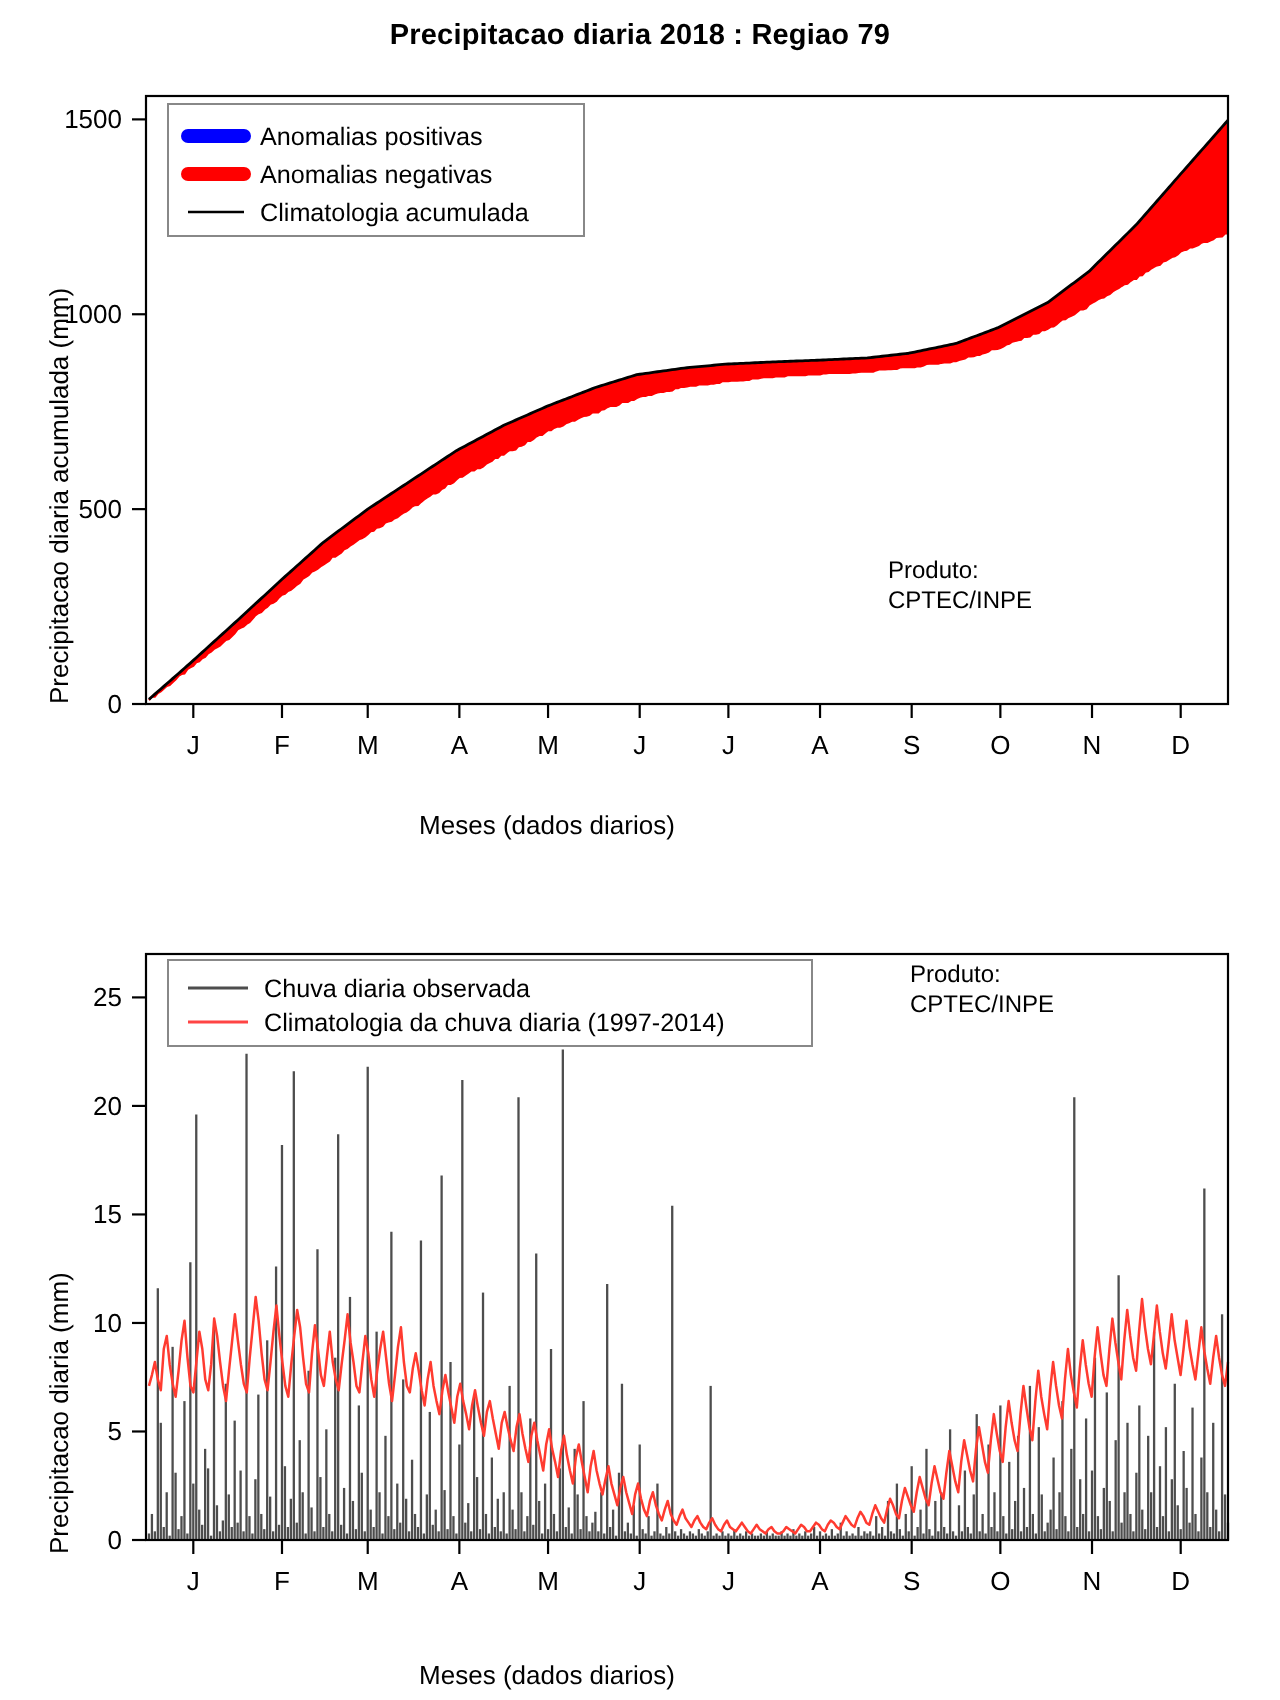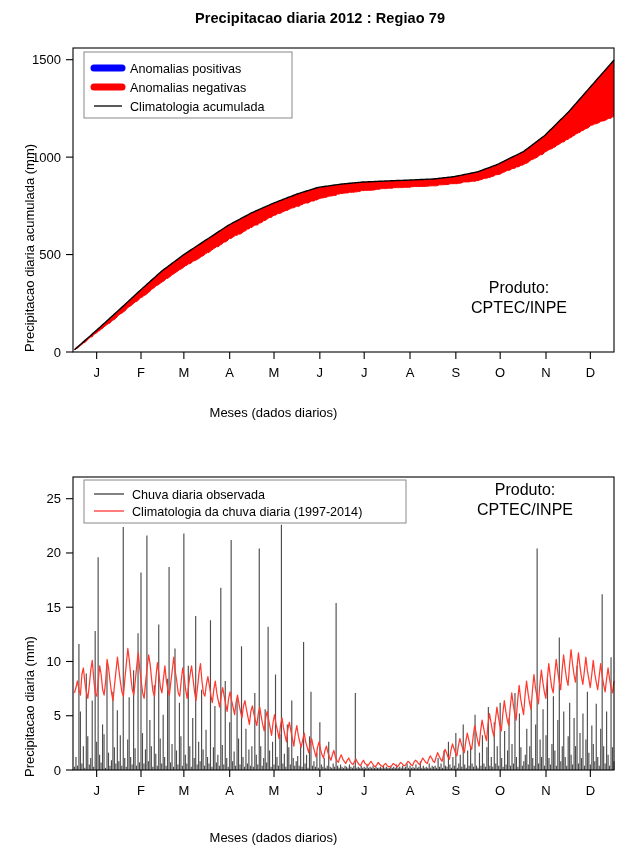--- a/index.html
+++ b/index.html
@@ -19,31 +19,31 @@
   .ylab{
     position:absolute;
     transform:rotate(-90deg);
     transform-origin:left top;
     font-size:13px;white-space:nowrap;
   }
   .xlab{
     position:absolute;width:547px;left:0;text-align:center;font-size:13px;
   }
   .produto{
-    position:absolute;font-size:16px;text-align:center;line-height:1.25;
+    position:absolute;font-size:12px;text-align:left;line-height:1.25;
   }
 </style>
 </head>
 <body>
 
 <div class="page">
 
   <div class="panel panel-top">
 
-    <div class="chart-title">Precipitacao diaria 2012 : Regiao 79</div>
+    <div class="chart-title">Precipitacao diaria 2018 : Regiao 79</div>
 
     <svg class="plotsvg" id="svg-top" width="640" height="425">
         <polygon points="74.48,349.66 75.96,348.37 77.43,347.07 78.91,345.78 80.39,344.48 81.87,343.19 83.35,341.89 84.83,340.60 86.30,339.31 87.78,338.01 89.26,336.72 90.74,335.42 92.22,334.13 93.69,332.83 95.17,331.54 96.65,330.20 98.13,328.86 99.61,327.52 101.08,326.18 102.56,324.84 104.04,323.50 105.52,322.16 107.00,320.82 108.48,319.48 109.95,318.14 111.43,316.80 112.91,315.46 114.39,314.12 115.87,312.78 117.34,311.44 118.82,310.10 120.30,308.74 121.78,307.37 123.26,306.01 124.73,304.65 126.21,303.28 127.69,301.92 129.17,300.55 130.65,299.19 132.13,297.83 133.60,296.46 135.08,295.10 136.56,293.73 138.04,292.37 139.52,291.01 140.99,289.64 142.47,288.32 143.95,287.00 145.43,285.67 146.91,284.35 148.39,283.03 149.86,281.71 151.34,280.38 152.82,279.06 154.30,277.74 155.78,276.42 157.25,275.10 158.73,273.77 160.21,272.45 161.69,271.13 163.17,270.02 164.64,268.92 166.12,267.82 167.60,266.71 169.08,265.61 170.56,264.50 172.04,263.40 173.51,262.29 174.99,261.19 176.47,260.09 177.95,258.98 179.43,257.88 180.90,256.77 182.38,255.67 183.86,254.56 185.34,253.59 186.82,252.62 188.30,251.64 189.77,250.67 191.25,249.69 192.73,248.72 194.21,247.74 195.69,246.77 197.16,245.79 198.64,244.82 200.12,243.85 201.60,242.87 203.08,241.90 204.55,240.92 206.03,239.95 207.51,238.97 208.99,238.00 210.47,237.03 211.95,236.05 213.42,235.08 214.90,234.10 216.38,233.13 217.86,232.15 219.34,231.18 220.81,230.21 222.29,229.23 223.77,228.26 225.25,227.28 226.73,226.31 228.20,225.33 229.68,224.54 231.16,223.75 232.64,222.96 234.12,222.17 235.60,221.38 237.07,220.58 238.55,219.79 240.03,219.00 241.51,218.21 242.99,217.42 244.46,216.63 245.94,215.83 247.42,215.04 248.90,214.25 250.38,213.46 251.86,212.67 253.33,212.02 254.81,211.37 256.29,210.72 257.77,210.07 259.25,209.42 260.72,208.77 262.20,208.12 263.68,207.47 265.16,206.82 266.64,206.17 268.11,205.52 269.59,204.87 271.07,204.22 272.55,203.57 274.03,202.92 275.51,202.35 276.98,201.78 278.46,201.21 279.94,200.63 281.42,200.06 282.90,199.49 284.37,198.92 285.85,198.34 287.33,197.77 288.81,197.20 290.29,196.63 291.77,196.05 293.24,195.48 294.72,194.91 296.20,194.34 297.68,193.76 299.16,193.30 300.63,192.85 302.11,192.39 303.59,191.93 305.07,191.47 306.55,191.01 308.02,190.55 309.50,190.09 310.98,189.63 312.46,189.17 313.94,188.71 315.42,188.25 316.89,187.79 318.37,187.33 319.85,187.13 321.33,186.92 322.81,186.71 324.28,186.51 325.76,186.30 327.24,186.09 328.72,185.88 330.20,185.68 331.67,185.47 333.15,185.26 334.63,185.06 336.11,184.85 337.59,184.64 339.07,184.43 340.54,184.23 342.02,184.02 343.50,183.88 344.98,183.74 346.46,183.60 347.93,183.46 349.41,183.32 350.89,183.19 352.37,183.05 353.85,182.91 355.33,182.77 356.80,182.63 358.28,182.49 359.76,182.35 361.24,182.21 362.72,182.07 364.19,182.00 365.67,181.93 367.15,181.87 368.63,181.80 370.11,181.73 371.58,181.66 373.06,181.59 374.54,181.52 376.02,181.45 377.50,181.38 378.98,181.32 380.45,181.25 381.93,181.18 383.41,181.11 384.89,181.04 386.37,180.97 387.84,180.90 389.32,180.85 390.80,180.79 392.28,180.74 393.76,180.68 395.23,180.62 396.71,180.57 398.19,180.51 399.67,180.46 401.15,180.40 402.63,180.35 404.10,180.29 405.58,180.23 407.06,180.18 408.54,180.12 410.02,180.05 411.49,179.99 412.97,179.92 414.45,179.85 415.93,179.78 417.41,179.71 418.89,179.64 420.36,179.57 421.84,179.50 423.32,179.44 424.80,179.37 426.28,179.30 427.75,179.23 429.23,179.16 430.71,179.09 432.19,179.02 433.67,178.95 435.14,178.79 436.62,178.62 438.10,178.45 439.58,178.29 441.06,178.12 442.54,177.95 444.01,177.78 445.49,177.62 446.97,177.45 448.45,177.28 449.93,177.12 451.40,176.95 452.88,176.78 454.36,176.62 455.84,176.31 457.32,176.01 458.80,175.70 460.27,175.40 461.75,175.09 463.23,174.79 464.71,174.48 466.19,174.18 467.66,173.88 469.14,173.57 470.62,173.27 472.10,172.96 473.58,172.66 475.05,172.35 476.53,172.05 478.01,171.74 479.49,171.19 480.97,170.63 482.45,170.07 483.92,169.52 485.40,168.96 486.88,168.40 488.36,167.85 489.84,167.29 491.31,166.73 492.79,166.18 494.27,165.62 495.75,165.06 497.23,164.51 498.70,163.95 500.18,163.20 501.66,162.46 503.14,161.71 504.62,160.97 506.10,160.22 507.57,159.48 509.05,158.73 510.53,157.99 512.01,157.24 513.49,156.50 514.96,155.75 516.44,155.01 517.92,154.26 519.40,153.52 520.88,152.77 522.36,152.03 523.83,151.28 525.31,150.17 526.79,149.05 528.27,147.94 529.75,146.83 531.22,145.71 532.70,144.60 534.18,143.49 535.66,142.37 537.14,141.26 538.61,140.15 540.09,139.03 541.57,137.92 543.05,136.81 544.53,135.69 546.01,134.23 547.48,132.77 548.96,131.31 550.44,129.85 551.92,128.38 553.40,126.92 554.87,125.46 556.35,124.00 557.83,122.54 559.31,121.08 560.79,119.62 562.27,118.15 563.74,116.69 565.22,115.23 566.70,113.77 568.18,112.31 569.66,110.62 571.13,108.93 572.61,107.24 574.09,105.55 575.57,103.86 577.05,102.17 578.52,100.49 580.00,98.80 581.48,97.11 582.96,95.42 584.44,93.73 585.92,92.04 587.39,90.35 588.87,88.66 590.35,86.97 591.83,85.29 593.31,83.61 594.78,81.93 596.26,80.25 597.74,78.57 599.22,76.89 600.70,75.21 602.17,73.53 603.65,71.85 605.13,70.17 606.61,68.49 608.09,66.81 609.57,65.12 611.04,63.44 612.52,61.76 614.00,60.08 614.00,116.78 612.52,116.78 611.04,118.30 609.57,118.35 608.09,118.46 606.61,119.68 605.13,120.27 603.65,120.94 602.17,120.94 600.70,121.33 599.22,122.53 597.74,123.22 596.26,123.78 594.78,123.81 593.31,124.87 591.83,125.12 590.35,125.74 588.87,127.19 587.39,128.14 585.92,128.53 584.44,129.45 582.96,130.43 581.48,130.78 580.00,132.40 578.52,132.72 577.05,133.41 575.57,134.26 574.09,135.59 572.61,135.90 571.13,137.67 569.66,137.70 568.18,139.46 566.70,139.54 565.22,140.54 563.74,141.91 562.27,142.08 560.79,143.03 559.31,144.11 557.83,144.86 556.35,145.73 554.87,147.11 553.40,147.59 551.92,148.78 550.44,149.05 548.96,149.70 547.48,150.70 546.01,151.42 544.53,152.33 543.05,154.17 541.57,154.73 540.09,154.73 538.61,156.00 537.14,157.20 535.66,157.96 534.18,158.52 532.70,159.59 531.22,159.75 529.75,160.88 528.27,162.25 526.79,163.24 525.31,163.41 523.83,164.44 522.36,165.14 520.88,165.14 519.40,166.52 517.92,166.88 516.44,166.88 514.96,168.25 513.49,168.45 512.01,168.45 510.53,169.95 509.05,170.18 507.57,170.53 506.10,170.87 504.62,171.96 503.14,172.30 501.66,173.31 500.18,174.07 498.70,174.50 497.23,174.66 495.75,174.66 494.27,175.81 492.79,176.37 491.31,176.71 489.84,177.47 488.36,177.56 486.88,178.18 485.40,178.30 483.92,178.30 482.45,179.25 480.97,179.63 479.49,180.05 478.01,180.68 476.53,180.68 475.05,181.21 473.58,181.21 472.10,181.21 470.62,181.45 469.14,181.91 467.66,181.91 466.19,181.91 464.71,181.91 463.23,182.06 461.75,182.79 460.27,183.21 458.80,183.21 457.32,183.67 455.84,183.67 454.36,183.67 452.88,183.67 451.40,183.67 449.93,183.77 448.45,184.51 446.97,184.51 445.49,184.63 444.01,184.63 442.54,184.81 441.06,184.81 439.58,184.81 438.10,185.22 436.62,185.85 435.14,185.85 433.67,185.85 432.19,185.85 430.71,185.85 429.23,185.98 427.75,186.20 426.28,186.20 424.80,186.47 423.32,186.47 421.84,186.47 420.36,186.54 418.89,186.54 417.41,186.54 415.93,186.54 414.45,186.54 412.97,186.72 411.49,186.72 410.02,187.26 408.54,187.30 407.06,187.30 405.58,187.30 404.10,187.30 402.63,187.62 401.15,187.62 399.67,187.62 398.19,187.62 396.71,187.62 395.23,187.64 393.76,187.64 392.28,188.19 390.80,188.19 389.32,188.19 387.84,188.27 386.37,188.60 384.89,188.60 383.41,188.60 381.93,188.60 380.45,188.86 378.98,189.30 377.50,189.30 376.02,189.30 374.54,190.04 373.06,190.04 371.58,190.24 370.11,190.24 368.63,190.36 367.15,190.36 365.67,190.36 364.19,190.58 362.72,190.58 361.24,190.58 359.76,191.53 358.28,191.53 356.80,191.86 355.33,191.86 353.85,192.24 352.37,192.24 350.89,192.24 349.41,192.24 347.93,192.93 346.46,192.93 344.98,192.93 343.50,193.30 342.02,193.45 340.54,193.45 339.07,194.10 337.59,194.10 336.11,195.23 334.63,195.56 333.15,195.56 331.67,195.99 330.20,195.99 328.72,196.23 327.24,196.75 325.76,197.47 324.28,197.47 322.81,198.03 321.33,198.03 319.85,198.39 318.37,199.09 316.89,199.98 315.42,200.03 313.94,201.02 312.46,201.02 310.98,201.04 309.50,202.35 308.02,202.97 306.55,203.05 305.07,203.05 303.59,203.64 302.11,204.66 300.63,204.92 299.16,206.27 297.68,206.27 296.20,206.27 294.72,207.43 293.24,207.85 291.77,207.99 290.29,208.70 288.81,209.44 287.33,210.41 285.85,210.41 284.37,211.13 282.90,211.71 281.42,212.75 279.94,213.39 278.46,213.39 276.98,214.00 275.51,215.16 274.03,215.16 272.55,216.28 271.07,217.55 269.59,217.55 268.11,218.28 266.64,219.58 265.16,220.45 263.68,220.45 262.20,222.22 260.72,222.87 259.25,223.07 257.77,224.84 256.29,225.08 254.81,225.08 253.33,226.14 251.86,227.39 250.38,227.39 248.90,228.98 247.42,229.05 245.94,230.44 244.46,231.24 242.99,231.96 241.51,233.38 240.03,234.10 238.55,234.10 237.07,235.25 235.60,235.25 234.12,236.34 232.64,237.32 231.16,238.41 229.68,238.44 228.20,239.76 226.73,241.16 225.25,242.00 223.77,242.00 222.29,243.86 220.81,244.50 219.34,246.04 217.86,246.74 216.38,246.74 214.90,247.93 213.42,248.84 211.95,249.84 210.47,251.07 208.99,252.55 207.51,252.57 206.03,253.27 204.55,254.79 203.08,255.76 201.60,256.44 200.12,257.44 198.64,258.67 197.16,259.28 195.69,260.39 194.21,260.77 192.73,261.21 191.25,263.01 189.77,263.67 188.30,263.83 186.82,265.41 185.34,265.66 183.86,267.07 182.38,268.30 180.90,269.12 179.43,269.68 177.95,270.88 176.47,271.95 174.99,272.88 173.51,274.09 172.04,274.62 170.56,276.34 169.08,277.34 167.60,278.38 166.12,278.38 164.64,280.39 163.17,281.28 161.69,282.29 160.21,283.25 158.73,284.50 157.25,285.30 155.78,285.90 154.30,287.68 152.82,288.62 151.34,289.41 149.86,291.50 148.39,292.39 146.91,293.79 145.43,294.89 143.95,295.52 142.47,296.98 140.99,297.42 139.52,298.73 138.04,300.55 136.56,301.40 135.08,301.91 133.60,303.54 132.13,304.48 130.65,306.05 129.17,306.61 127.69,307.69 126.21,309.41 124.73,311.10 123.26,311.97 121.78,313.32 120.30,313.89 118.82,314.70 117.34,316.64 115.87,318.16 114.39,319.55 112.91,320.05 111.43,321.44 109.95,322.88 108.48,323.66 107.00,324.50 105.52,325.81 104.04,326.70 102.56,328.47 101.08,329.20 99.61,330.65 98.13,331.15 96.65,332.98 95.17,333.64 93.69,334.54 92.22,336.79 90.74,337.06 89.26,337.99 87.78,339.72 86.30,341.15 84.83,342.52 83.35,343.03 81.87,344.41 80.39,345.66 78.91,346.55 77.43,348.33 75.96,348.33 74.48,350.05" fill="#ff0000" stroke="none"></polygon>
         <path d="M74.48 350.05 L75.96 348.33 L77.43 348.33 L78.91 346.55 L80.39 345.66 L81.87 344.41 L83.35 343.03 L84.83 342.52 L86.30 341.15 L87.78 339.72 L89.26 337.99 L90.74 337.06 L92.22 336.79 L93.69 334.54 L95.17 333.64 L96.65 332.98 L98.13 331.15 L99.61 330.65 L101.08 329.20 L102.56 328.47 L104.04 326.70 L105.52 325.81 L107.00 324.50 L108.48 323.66 L109.95 322.88 L111.43 321.44 L112.91 320.05 L114.39 319.55 L115.87 318.16 L117.34 316.64 L118.82 314.70 L120.30 313.89 L121.78 313.32 L123.26 311.97 L124.73 311.10 L126.21 309.41 L127.69 307.69 L129.17 306.61 L130.65 306.05 L132.13 304.48 L133.60 303.54 L135.08 301.91 L136.56 301.40 L138.04 300.55 L139.52 298.73 L140.99 297.42 L142.47 296.98 L143.95 295.52 L145.43 294.89 L146.91 293.79 L148.39 292.39 L149.86 291.50 L151.34 289.41 L152.82 288.62 L154.30 287.68 L155.78 285.90 L157.25 285.30 L158.73 284.50 L160.21 283.25 L161.69 282.29 L163.17 281.28 L164.64 280.39 L166.12 278.38 L167.60 278.38 L169.08 277.34 L170.56 276.34 L172.04 274.62 L173.51 274.09 L174.99 272.88 L176.47 271.95 L177.95 270.88 L179.43 269.68 L180.90 269.12 L182.38 268.30 L183.86 267.07 L185.34 265.66 L186.82 265.41 L188.30 263.83 L189.77 263.67 L191.25 263.01 L192.73 261.21 L194.21 260.77 L195.69 260.39 L197.16 259.28 L198.64 258.67 L200.12 257.44 L201.60 256.44 L203.08 255.76 L204.55 254.79 L206.03 253.27 L207.51 252.57 L208.99 252.55 L210.47 251.07 L211.95 249.84 L213.42 248.84 L214.90 247.93 L216.38 246.74 L217.86 246.74 L219.34 246.04 L220.81 244.50 L222.29 243.86 L223.77 242.00 L225.25 242.00 L226.73 241.16 L228.20 239.76 L229.68 238.44 L231.16 238.41 L232.64 237.32 L234.12 236.34 L235.60 235.25 L237.07 235.25 L238.55 234.10 L240.03 234.10 L241.51 233.38 L242.99 231.96 L244.46 231.24 L245.94 230.44 L247.42 229.05 L248.90 228.98 L250.38 227.39 L251.86 227.39 L253.33 226.14 L254.81 225.08 L256.29 225.08 L257.77 224.84 L259.25 223.07 L260.72 222.87 L262.20 222.22 L263.68 220.45 L265.16 220.45 L266.64 219.58 L268.11 218.28 L269.59 217.55 L271.07 217.55 L272.55 216.28 L274.03 215.16 L275.51 215.16 L276.98 214.00 L278.46 213.39 L279.94 213.39 L281.42 212.75 L282.90 211.71 L284.37 211.13 L285.85 210.41 L287.33 210.41 L288.81 209.44 L290.29 208.70 L291.77 207.99 L293.24 207.85 L294.72 207.43 L296.20 206.27 L297.68 206.27 L299.16 206.27 L300.63 204.92 L302.11 204.66 L303.59 203.64 L305.07 203.05 L306.55 203.05 L308.02 202.97 L309.50 202.35 L310.98 201.04 L312.46 201.02 L313.94 201.02 L315.42 200.03 L316.89 199.98 L318.37 199.09 L319.85 198.39 L321.33 198.03 L322.81 198.03 L324.28 197.47 L325.76 197.47 L327.24 196.75 L328.72 196.23 L330.20 195.99 L331.67 195.99 L333.15 195.56 L334.63 195.56 L336.11 195.23 L337.59 194.10 L339.07 194.10 L340.54 193.45 L342.02 193.45 L343.50 193.30 L344.98 192.93 L346.46 192.93 L347.93 192.93 L349.41 192.24 L350.89 192.24 L352.37 192.24 L353.85 192.24 L355.33 191.86 L356.80 191.86 L358.28 191.53 L359.76 191.53 L361.24 190.58 L362.72 190.58 L364.19 190.58 L365.67 190.36 L367.15 190.36 L368.63 190.36 L370.11 190.24 L371.58 190.24 L373.06 190.04 L374.54 190.04 L376.02 189.30 L377.50 189.30 L378.98 189.30 L380.45 188.86 L381.93 188.60 L383.41 188.60 L384.89 188.60 L386.37 188.60 L387.84 188.27 L389.32 188.19 L390.80 188.19 L392.28 188.19 L393.76 187.64 L395.23 187.64 L396.71 187.62 L398.19 187.62 L399.67 187.62 L401.15 187.62 L402.63 187.62 L404.10 187.30 L405.58 187.30 L407.06 187.30 L408.54 187.30 L410.02 187.26 L411.49 186.72 L412.97 186.72 L414.45 186.54 L415.93 186.54 L417.41 186.54 L418.89 186.54 L420.36 186.54 L421.84 186.47 L423.32 186.47 L424.80 186.47 L426.28 186.20 L427.75 186.20 L429.23 185.98 L430.71 185.85 L432.19 185.85 L433.67 185.85 L435.14 185.85 L436.62 185.85 L438.10 185.22 L439.58 184.81 L441.06 184.81 L442.54 184.81 L444.01 184.63 L445.49 184.63 L446.97 184.51 L448.45 184.51 L449.93 183.77 L451.40 183.67 L452.88 183.67 L454.36 183.67 L455.84 183.67 L457.32 183.67 L458.80 183.21 L460.27 183.21 L461.75 182.79 L463.23 182.06 L464.71 181.91 L466.19 181.91 L467.66 181.91 L469.14 181.91 L470.62 181.45 L472.10 181.21 L473.58 181.21 L475.05 181.21 L476.53 180.68 L478.01 180.68 L479.49 180.05 L480.97 179.63 L482.45 179.25 L483.92 178.30 L485.40 178.30 L486.88 178.18 L488.36 177.56 L489.84 177.47 L491.31 176.71 L492.79 176.37 L494.27 175.81 L495.75 174.66 L497.23 174.66 L498.70 174.50 L500.18 174.07 L501.66 173.31 L503.14 172.30 L504.62 171.96 L506.10 170.87 L507.57 170.53 L509.05 170.18 L510.53 169.95 L512.01 168.45 L513.49 168.45 L514.96 168.25 L516.44 166.88 L517.92 166.88 L519.40 166.52 L520.88 165.14 L522.36 165.14 L523.83 164.44 L525.31 163.41 L526.79 163.24 L528.27 162.25 L529.75 160.88 L531.22 159.75 L532.70 159.59 L534.18 158.52 L535.66 157.96 L537.14 157.20 L538.61 156.00 L540.09 154.73 L541.57 154.73 L543.05 154.17 L544.53 152.33 L546.01 151.42 L547.48 150.70 L548.96 149.70 L550.44 149.05 L551.92 148.78 L553.40 147.59 L554.87 147.11 L556.35 145.73 L557.83 144.86 L559.31 144.11 L560.79 143.03 L562.27 142.08 L563.74 141.91 L565.22 140.54 L566.70 139.54 L568.18 139.46 L569.66 137.70 L571.13 137.67 L572.61 135.90 L574.09 135.59 L575.57 134.26 L577.05 133.41 L578.52 132.72 L580.00 132.40 L581.48 130.78 L582.96 130.43 L584.44 129.45 L585.92 128.53 L587.39 128.14 L588.87 127.19 L590.35 125.74 L591.83 125.12 L593.31 124.87 L594.78 123.81 L596.26 123.78 L597.74 123.22 L599.22 122.53 L600.70 121.33 L602.17 120.94 L603.65 120.94 L605.13 120.27 L606.61 119.68 L608.09 118.46 L609.57 118.35 L611.04 118.30 L612.52 116.78 L614.00 116.78 " fill="none" stroke="#ff0000" stroke-width="1"></path>
         <path d="M74.48 349.66 L75.96 348.37 L77.43 347.07 L78.91 345.78 L80.39 344.48 L81.87 343.19 L83.35 341.89 L84.83 340.60 L86.30 339.31 L87.78 338.01 L89.26 336.72 L90.74 335.42 L92.22 334.13 L93.69 332.83 L95.17 331.54 L96.65 330.20 L98.13 328.86 L99.61 327.52 L101.08 326.18 L102.56 324.84 L104.04 323.50 L105.52 322.16 L107.00 320.82 L108.48 319.48 L109.95 318.14 L111.43 316.80 L112.91 315.46 L114.39 314.12 L115.87 312.78 L117.34 311.44 L118.82 310.10 L120.30 308.74 L121.78 307.37 L123.26 306.01 L124.73 304.65 L126.21 303.28 L127.69 301.92 L129.17 300.55 L130.65 299.19 L132.13 297.83 L133.60 296.46 L135.08 295.10 L136.56 293.73 L138.04 292.37 L139.52 291.01 L140.99 289.64 L142.47 288.32 L143.95 287.00 L145.43 285.67 L146.91 284.35 L148.39 283.03 L149.86 281.71 L151.34 280.38 L152.82 279.06 L154.30 277.74 L155.78 276.42 L157.25 275.10 L158.73 273.77 L160.21 272.45 L161.69 271.13 L163.17 270.02 L164.64 268.92 L166.12 267.82 L167.60 266.71 L169.08 265.61 L170.56 264.50 L172.04 263.40 L173.51 262.29 L174.99 261.19 L176.47 260.09 L177.95 258.98 L179.43 257.88 L180.90 256.77 L182.38 255.67 L183.86 254.56 L185.34 253.59 L186.82 252.62 L188.30 251.64 L189.77 250.67 L191.25 249.69 L192.73 248.72 L194.21 247.74 L195.69 246.77 L197.16 245.79 L198.64 244.82 L200.12 243.85 L201.60 242.87 L203.08 241.90 L204.55 240.92 L206.03 239.95 L207.51 238.97 L208.99 238.00 L210.47 237.03 L211.95 236.05 L213.42 235.08 L214.90 234.10 L216.38 233.13 L217.86 232.15 L219.34 231.18 L220.81 230.21 L222.29 229.23 L223.77 228.26 L225.25 227.28 L226.73 226.31 L228.20 225.33 L229.68 224.54 L231.16 223.75 L232.64 222.96 L234.12 222.17 L235.60 221.38 L237.07 220.58 L238.55 219.79 L240.03 219.00 L241.51 218.21 L242.99 217.42 L244.46 216.63 L245.94 215.83 L247.42 215.04 L248.90 214.25 L250.38 213.46 L251.86 212.67 L253.33 212.02 L254.81 211.37 L256.29 210.72 L257.77 210.07 L259.25 209.42 L260.72 208.77 L262.20 208.12 L263.68 207.47 L265.16 206.82 L266.64 206.17 L268.11 205.52 L269.59 204.87 L271.07 204.22 L272.55 203.57 L274.03 202.92 L275.51 202.35 L276.98 201.78 L278.46 201.21 L279.94 200.63 L281.42 200.06 L282.90 199.49 L284.37 198.92 L285.85 198.34 L287.33 197.77 L288.81 197.20 L290.29 196.63 L291.77 196.05 L293.24 195.48 L294.72 194.91 L296.20 194.34 L297.68 193.76 L299.16 193.30 L300.63 192.85 L302.11 192.39 L303.59 191.93 L305.07 191.47 L306.55 191.01 L308.02 190.55 L309.50 190.09 L310.98 189.63 L312.46 189.17 L313.94 188.71 L315.42 188.25 L316.89 187.79 L318.37 187.33 L319.85 187.13 L321.33 186.92 L322.81 186.71 L324.28 186.51 L325.76 186.30 L327.24 186.09 L328.72 185.88 L330.20 185.68 L331.67 185.47 L333.15 185.26 L334.63 185.06 L336.11 184.85 L337.59 184.64 L339.07 184.43 L340.54 184.23 L342.02 184.02 L343.50 183.88 L344.98 183.74 L346.46 183.60 L347.93 183.46 L349.41 183.32 L350.89 183.19 L352.37 183.05 L353.85 182.91 L355.33 182.77 L356.80 182.63 L358.28 182.49 L359.76 182.35 L361.24 182.21 L362.72 182.07 L364.19 182.00 L365.67 181.93 L367.15 181.87 L368.63 181.80 L370.11 181.73 L371.58 181.66 L373.06 181.59 L374.54 181.52 L376.02 181.45 L377.50 181.38 L378.98 181.32 L380.45 181.25 L381.93 181.18 L383.41 181.11 L384.89 181.04 L386.37 180.97 L387.84 180.90 L389.32 180.85 L390.80 180.79 L392.28 180.74 L393.76 180.68 L395.23 180.62 L396.71 180.57 L398.19 180.51 L399.67 180.46 L401.15 180.40 L402.63 180.35 L404.10 180.29 L405.58 180.23 L407.06 180.18 L408.54 180.12 L410.02 180.05 L411.49 179.99 L412.97 179.92 L414.45 179.85 L415.93 179.78 L417.41 179.71 L418.89 179.64 L420.36 179.57 L421.84 179.50 L423.32 179.44 L424.80 179.37 L426.28 179.30 L427.75 179.23 L429.23 179.16 L430.71 179.09 L432.19 179.02 L433.67 178.95 L435.14 178.79 L436.62 178.62 L438.10 178.45 L439.58 178.29 L441.06 178.12 L442.54 177.95 L444.01 177.78 L445.49 177.62 L446.97 177.45 L448.45 177.28 L449.93 177.12 L451.40 176.95 L452.88 176.78 L454.36 176.62 L455.84 176.31 L457.32 176.01 L458.80 175.70 L460.27 175.40 L461.75 175.09 L463.23 174.79 L464.71 174.48 L466.19 174.18 L467.66 173.88 L469.14 173.57 L470.62 173.27 L472.10 172.96 L473.58 172.66 L475.05 172.35 L476.53 172.05 L478.01 171.74 L479.49 171.19 L480.97 170.63 L482.45 170.07 L483.92 169.52 L485.40 168.96 L486.88 168.40 L488.36 167.85 L489.84 167.29 L491.31 166.73 L492.79 166.18 L494.27 165.62 L495.75 165.06 L497.23 164.51 L498.70 163.95 L500.18 163.20 L501.66 162.46 L503.14 161.71 L504.62 160.97 L506.10 160.22 L507.57 159.48 L509.05 158.73 L510.53 157.99 L512.01 157.24 L513.49 156.50 L514.96 155.75 L516.44 155.01 L517.92 154.26 L519.40 153.52 L520.88 152.77 L522.36 152.03 L523.83 151.28 L525.31 150.17 L526.79 149.05 L528.27 147.94 L529.75 146.83 L531.22 145.71 L532.70 144.60 L534.18 143.49 L535.66 142.37 L537.14 141.26 L538.61 140.15 L540.09 139.03 L541.57 137.92 L543.05 136.81 L544.53 135.69 L546.01 134.23 L547.48 132.77 L548.96 131.31 L550.44 129.85 L551.92 128.38 L553.40 126.92 L554.87 125.46 L556.35 124.00 L557.83 122.54 L559.31 121.08 L560.79 119.62 L562.27 118.15 L563.74 116.69 L565.22 115.23 L566.70 113.77 L568.18 112.31 L569.66 110.62 L571.13 108.93 L572.61 107.24 L574.09 105.55 L575.57 103.86 L577.05 102.17 L578.52 100.49 L580.00 98.80 L581.48 97.11 L582.96 95.42 L584.44 93.73 L585.92 92.04 L587.39 90.35 L588.87 88.66 L590.35 86.97 L591.83 85.29 L593.31 83.61 L594.78 81.93 L596.26 80.25 L597.74 78.57 L599.22 76.89 L600.70 75.21 L602.17 73.53 L603.65 71.85 L605.13 70.17 L606.61 68.49 L608.09 66.81 L609.57 65.12 L611.04 63.44 L612.52 61.76 L614.00 60.08 " fill="none" stroke="#000000" stroke-width="1.4" stroke-linejoin="round"></path>
         <rect x="73" y="48" width="541" height="304" fill="none" stroke="#000" stroke-width="1.1"></rect>
         <line x1="66" y1="352" x2="73" y2="352" stroke="#000" stroke-width="1.1"></line>
         <text x="61" y="356.5" font-family="&quot;Liberation Sans&quot;, sans-serif" font-size="13" text-anchor="end" fill="#000">0</text>
         <line x1="66" y1="254.56410256410254" x2="73" y2="254.56410256410254" stroke="#000" stroke-width="1.1"></line>
         <text x="61" y="259.06410256410254" font-family="&quot;Liberation Sans&quot;, sans-serif" font-size="13" text-anchor="end" fill="#000">500</text>

